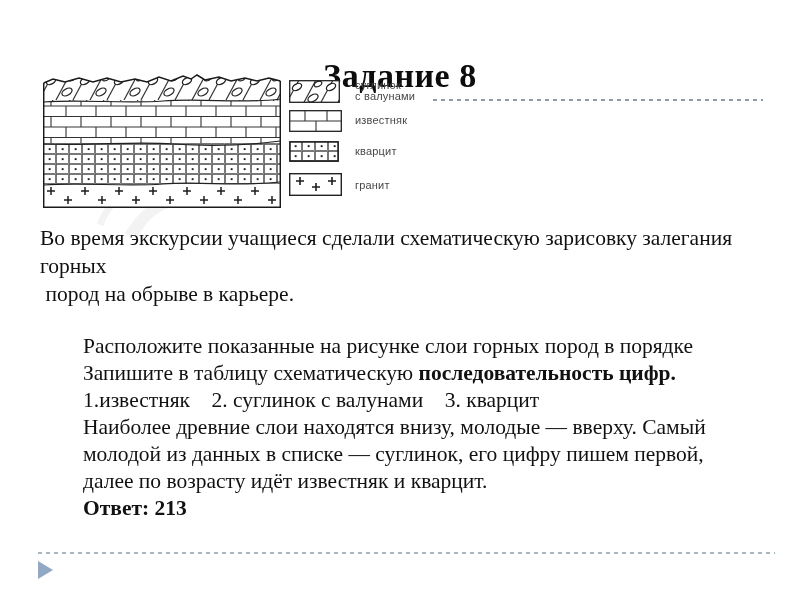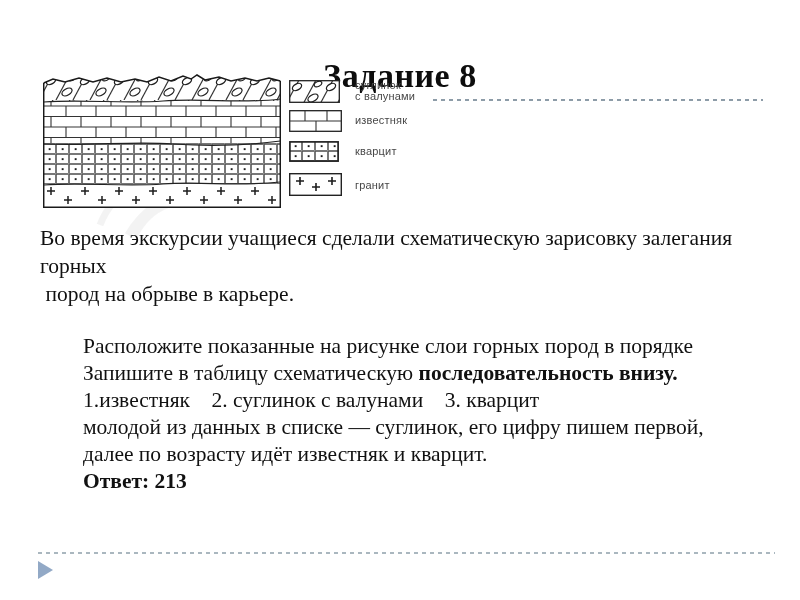--- a/index.html
+++ b/index.html
@@ -141,20 +141,21 @@
 
 <div id="dash-top" class="abs dashes"></div>
 <div id="dash-bottom" class="abs dashes"></div>
 
 <div id="intro" class="abs">Во время экскурсии учащиеся сделали схематическую зарисовку залегания
 горных
  пород на обрыве в карьере.</div>
 
 <div id="task" class="abs">
   <div class="task-line"><span>Расположите показанные на рисунке слои горных пород в порядке</span><span class="b"></span></div>
-  <div class="task-line"><span>Запишите в таблицу схематическую </span><span class="b">последовательность внизу.</span></div>
+  <div class="task-line"><span>Запишите в таблицу схематическую </span><span class="b">последовательность цифр.</span></div>
   <div class="task-line"><span>1.известняк    2. суглинок с валунами    3. кварцит</span><span class="b"></span></div>
+  <div class="task-line"><span>Наиболее древние слои находятся внизу, молодые — вверху. Самый</span><span class="b"></span></div>
   <div class="task-line"><span>молодой из данных в списке — суглинок, его цифру пишем первой,</span><span class="b"></span></div>
   <div class="task-line"><span>далее по возрасту идёт известняк и кварцит.</span><span class="b"></span></div>
   <div class="task-line"><span></span><span class="b">Ответ: 213</span></div>
 </div>
 
 <div id="footer-arrow" class="abs"></div>
 
 </body></html>

